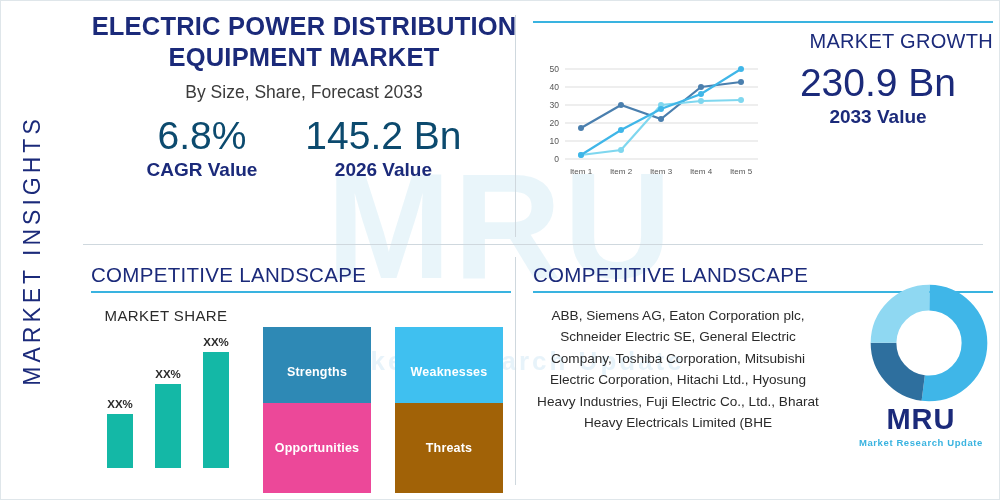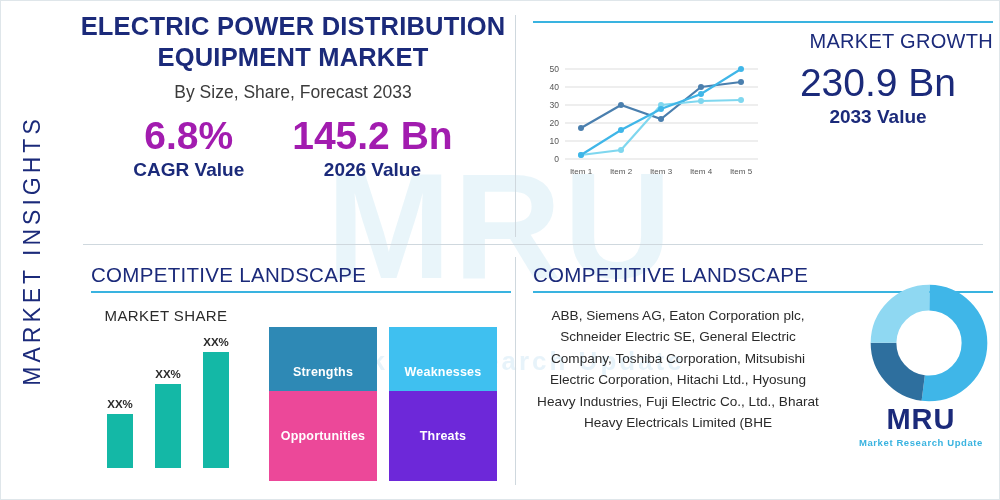--- a/index.html
+++ b/index.html
@@ -67,21 +67,21 @@
     left: 452px; top: 256px; width: 1px; height: 228px;
     background: #cfd8de;
   }
   .h-div {
     position: absolute;
     left: 20px; top: 243px; width: 900px; height: 1px;
     background: #cfd8de;
   }
 
   
-  .tl { position: absolute; left: 4px; top: 10px; width: 452px; }
+  .tl { position: absolute; left: 15px; top: 10px; width: 452px; }
   .main-title {
     color: #1b2a7a;
     font-size: 25.5px;
     font-weight: 700;
     text-align: center;
     line-height: 1.22;
     padding: 0 8px;
     letter-spacing: .2px;
   }
   .sub-title {
@@ -92,23 +92,23 @@
     font-weight: 400;
   }
   .stats {
     margin-top: 13px;
     display: flex;
     justify-content: center;
     gap: 48px;
   }
   .stat { text-align: center; }
   .stat .big {
-    color: #a21caf;
+    color: #0c4a6e;
     font-size: 39px;
-    font-weight: 700;
+    font-weight: 400;
     line-height: 1.05;
   }
   .stat .lbl {
     margin-top: 2px;
     color: #1b2a7a;
     font-size: 19px;
     font-weight: 700;
   }
 
   
@@ -187,22 +187,21 @@
     color: #2b2b2b;
     margin-bottom: 4px;
     white-space: nowrap;
   }
   .bar-fill { width: 26px; background: #14b8a6; }
 
   .swot {
     display: grid;
     grid-template-columns: 108px 108px;
     grid-template-rows: 52px 52px;
-    gap: 12px;
-    margin-left: 6px;
+    gap: 24px;
     margin-top: 20px;
   }
   .swot-cell {
     display: flex; align-items: center; justify-content: center;
     color: #ffffff;
     font-size: 12.5px;
     font-weight: 700;
     height: 90px;
     letter-spacing: .2px;
   }
@@ -374,21 +373,21 @@
         <div class="swot">
           <div class="swot-cell" style="background:#2e89b5;">
             <span>Strengths</span>
           </div>
           <div class="swot-cell" style="background:#3fc0f0;">
             <span>Weaknesses</span>
           </div>
           <div class="swot-cell" style="background:#ec4899;">
             <span>Opportunities</span>
           </div>
-          <div class="swot-cell" style="background:#6d28d9;">
+          <div class="swot-cell" style="background:#a16207;">
             <span>Threats</span>
           </div>
         </div>
       </div>
     </div>
 
     <div class="br">
       <div class="sec-head">COMPETITIVE LANDSCAPE</div>
       <div class="sec-underline"></div>
       <div class="br-text">ABB, Siemens AG, Eaton Corporation plc, Schneider Electric SE, General Electric Company, Toshiba Corporation, Mitsubishi Electric Corporation, Hitachi Ltd., Hyosung Heavy Industries, Fuji Electric Co., Ltd., Bharat Heavy Electricals Limited (BHE</div>

